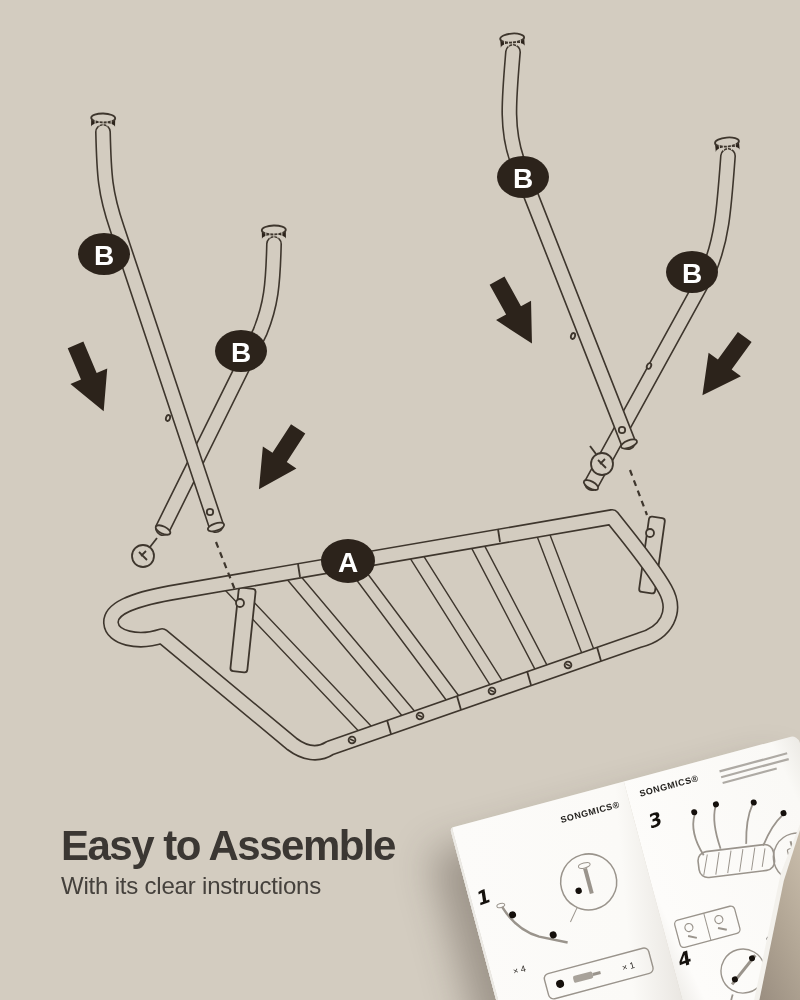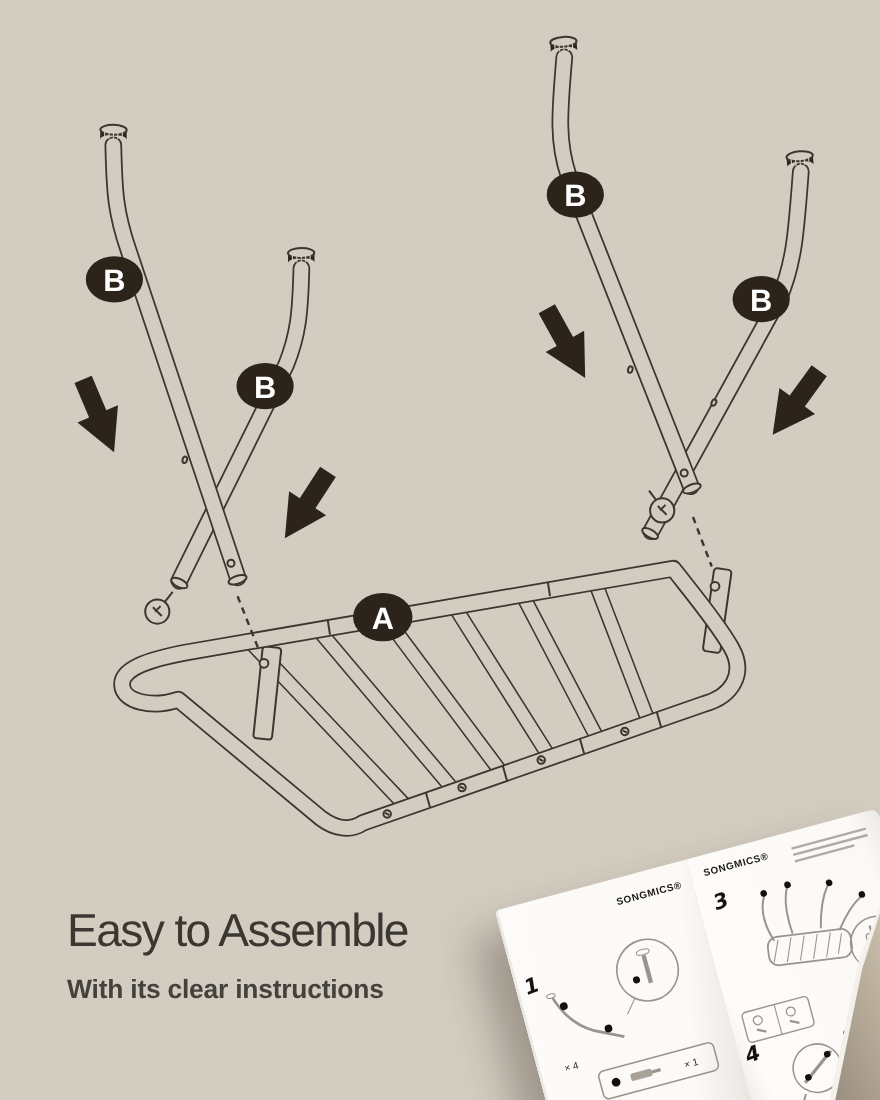--- a/index.html
+++ b/index.html
@@ -17,22 +17,22 @@
   .ln{stroke:#3e362d; stroke-width:1.8; fill:none;}
   .hole{fill:#d3ccc0; stroke:#3e362d; stroke-width:1.8;}
   .cut{fill:#d3ccc0; stroke:#3e362d; stroke-width:1.8;}
   .dash{stroke:#3e362d; stroke-width:2.2; stroke-dasharray:6 5; fill:none;}
   .arrow{fill:#2c231b;}
   .badge{fill:#2c231b;}
   .badge-txt{fill:#ffffff; font-weight:bold; font-size:28px; text-anchor:middle; dominant-baseline:central;
              font-family:"Liberation Sans", sans-serif;}
   
   .caption{position:absolute; left:61px; top:822px; width:400px;}
-  .caption h1{margin:0; font-size:42px; letter-spacing:-1.5px; font-weight:400; color:#3b3733;}
-  .caption .sub{margin-top:14px; font-size:24px; line-height:31px; letter-spacing:-0.2px; color:#45413c;font-weight:bold;}
+  .caption h1{margin:0; font-size:42px; letter-spacing:-1.5px; font-weight:700; color:#3b3733;}
+  .caption .sub{font-size:24px; line-height:31px; letter-spacing:-0.2px; color:#45413c;}
   
   .manual{
     position:absolute; left:450px; top:828px; width:360px; height:320px;
     transform:rotate(-15deg); transform-origin:0 0; display:flex;
     box-shadow:-26px 20px 38px rgba(60,50,40,.35);
     border-radius:4px 8px 0 0;
   }
   .page{position:relative; width:180px; height:320px; overflow:hidden;}
   .page-left{
     background:linear-gradient(100deg,#fcfbf9 0%, #fbfaf7 72%, #e9e6e1 94%, #dcd8d2 100%);

